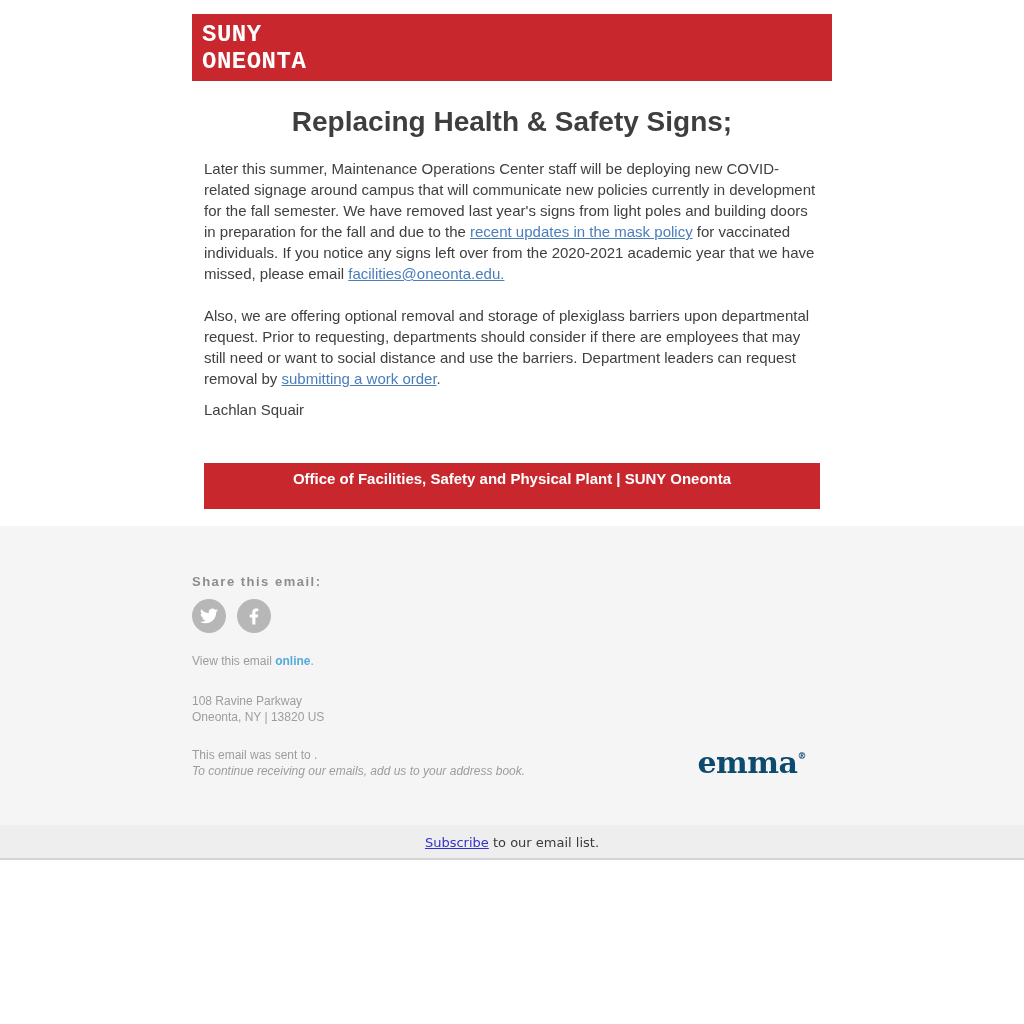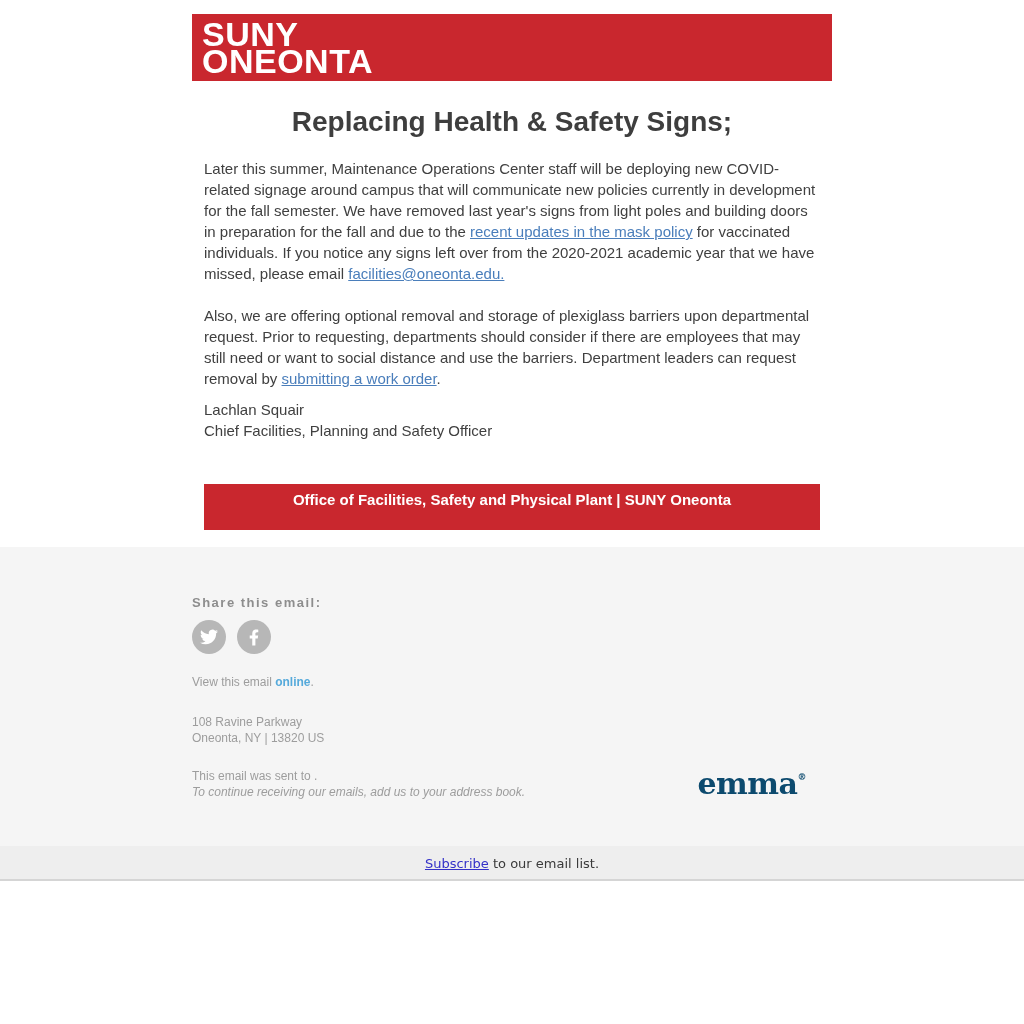--- a/index.html
+++ b/index.html
@@ -13,22 +13,22 @@
   .email-col { width: 640px; margin: 14px auto 17px; }
 
   
   .header-banner {
     height: 67px; background: #C9272E;
     display: flex; flex-direction: column; justify-content: center;
     padding-left: 10px;
   }
   .logo {
     color: #ffffff; text-decoration: none;
-    font-family: Liberation Sans, sans-serif; font-weight: bold;
-    font-size: 34px; line-height: 27px; letter-spacing: 0.5px;
+    font-family: Liberation Mono, monospace; font-weight: bold;
+    font-size: 24px; line-height: 27px; letter-spacing: 0.5px;
     display: inline-block;
   }
 
   
   .title {
     margin: 19px 0 0; font-size: 28px; line-height: 44px;
     font-weight: bold; color: #3E3E3E; text-align: center;
   }
 
   
@@ -94,21 +94,21 @@
   <div class="content">
     <h1 class="title" style="font-weight:bold;">
       <div>Replacing Health &amp; Safety Signs;</div>
     </h1>
 
     <p class="first-para"><span>Later this summer, Maintenance Operations Center staff will be deploying new COVID-related signage around campus that will communicate new policies currently in development for the fall semester. We have removed last year's signs from light poles and building doors in preparation for the fall and due to the </span><a class="blink">recent updates in the mask policy</a><span> for vaccinated individuals. If you notice any signs left over from the 2020-2021 academic year that we have missed, please email </span><a class="blink">facilities@oneonta.edu.</a></p>
 
     <p><span>Also, we are offering optional removal and storage of plexiglass barriers upon departmental request. Prior to requesting, departments should consider if there are employees that may still need or want to social distance and use the barriers. Department leaders can request removal by </span><a class="blink">submitting a work order</a><span>.</span></p>
 
 
-    <p class="signature"><span>Lachlan Squair</span><br><span>Chief Facilities, Planning and Safety Officer</span></p>
+    <p class="signature"><span>Lachlan Squair</span><br></p>
 
     <div class="red-banner">Office of Facilities, Safety and Physical Plant | SUNY Oneonta</div>
   </div>
 
 </div>
 
 <div class="footer">
   <div class="footer-inner">
 
     <div class="share-label">Share this email:</div>

